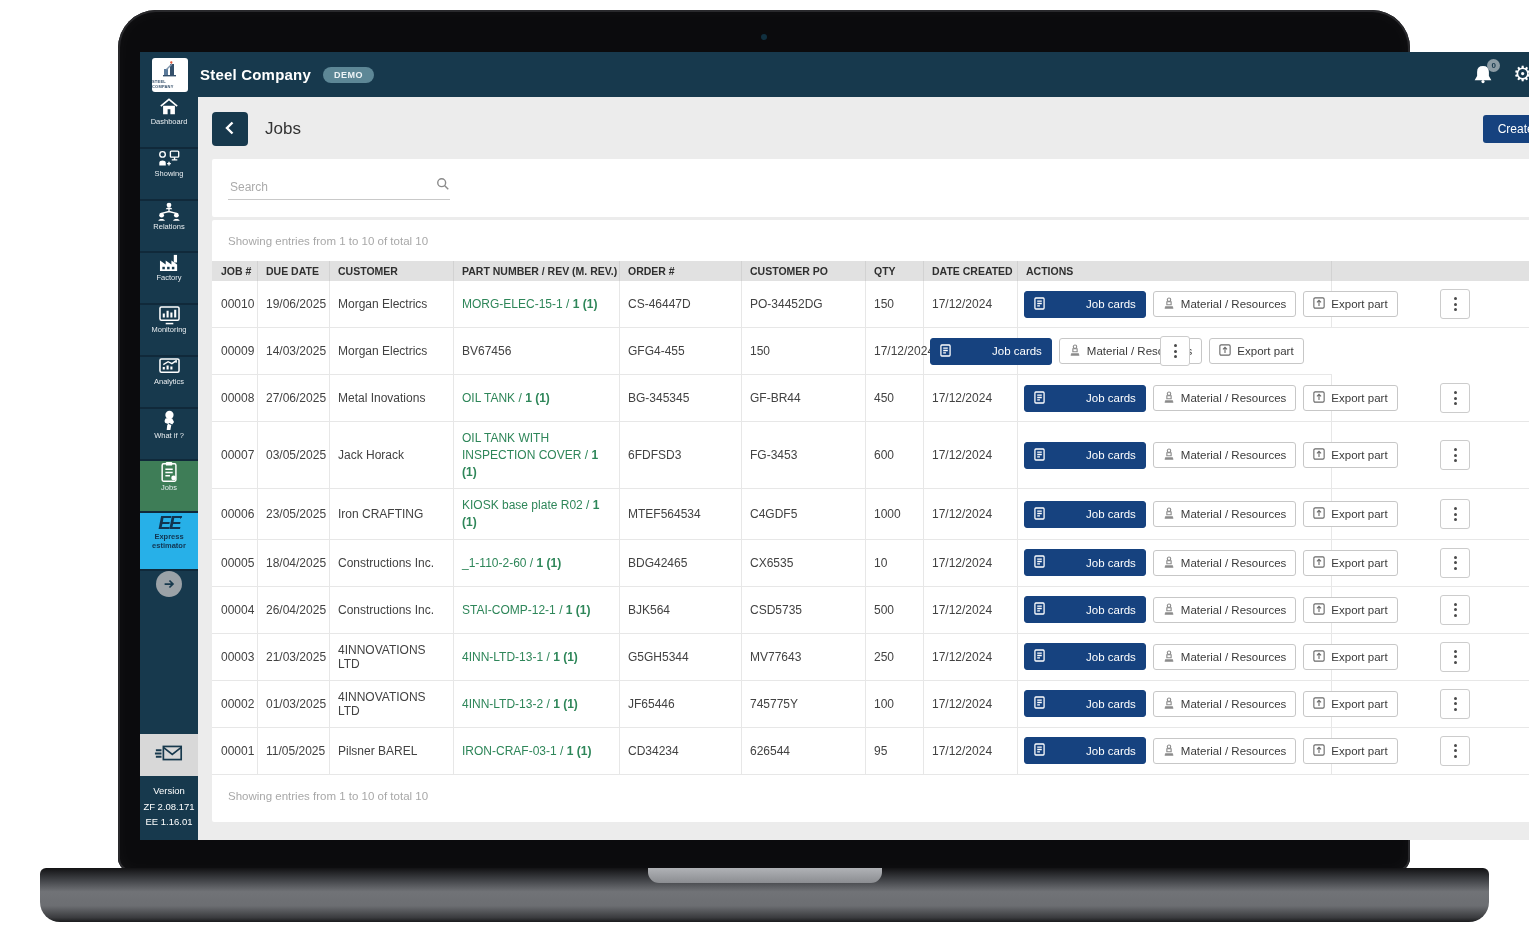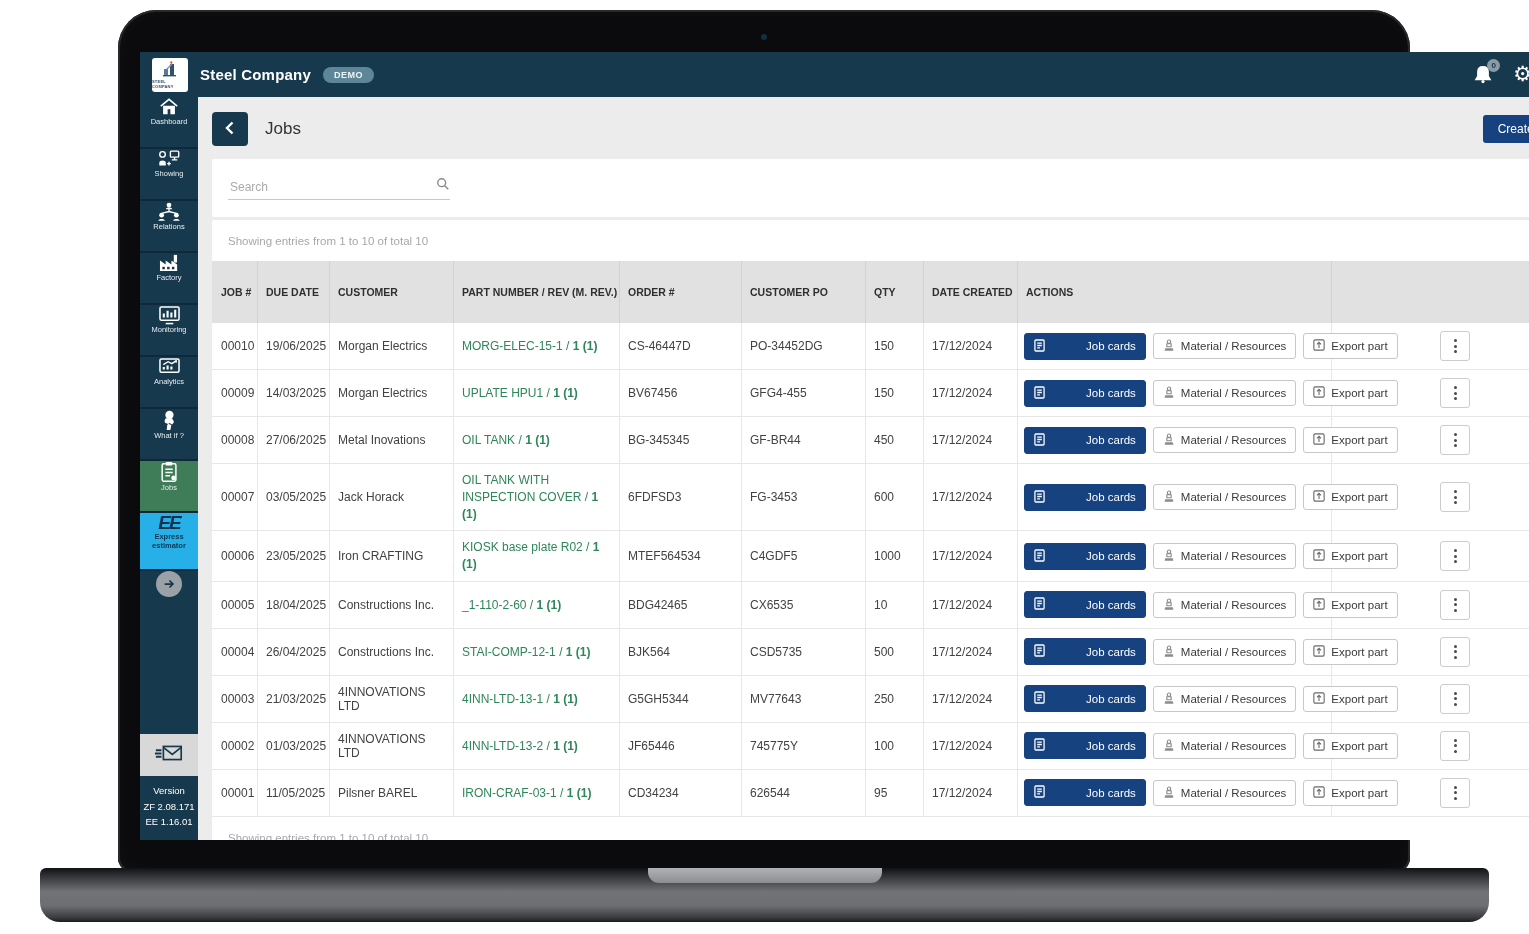--- a/index.html
+++ b/index.html
@@ -74,21 +74,21 @@
   .search-input { width:100%; border:none; border-bottom:1px solid #c9c9c9; font-size:12px; padding:4px 22px 5px 2px;
                   background:transparent; outline:none; color:#444; font-family:inherit; }
   .search-input::placeholder { color:#ababab; }
   .search-ic { position:absolute; right:0; bottom:5px; }
 
   .table-card { background:#ffffff; border-radius:2px; padding-bottom:2px; }
   .entries { color:#a8a8a8; font-size:11.5px; padding:15px 16px 14px 16px; }
   .entries.bottom { padding:15px 16px 18px 16px; }
 
   .grid-row { display:grid; grid-template-columns:46px 72px 124px 166px 122px 124px 58px 94px 314px 1fr; }
-  .th { background:#e1e1e1; font-size:10.5px; font-weight:bold; color:#2f2f2f; padding:25px 8px;
+  .th { background:#e1e1e1; font-size:10.5px; font-weight:bold; color:#2f2f2f; padding:4px 8px;
         border-right:1px solid #d2d2d2; white-space:nowrap; overflow:hidden; }
   .th:last-child { border-right:none; }
   .td { font-size:12px; color:#424242; padding:8px 8px; border-right:1px solid #e7e7e7;
         border-bottom:1px solid #e7e7e7; display:flex; align-items:center; min-height:44px; }
   .body-row .td:first-child, .th:first-child { padding-left:9px; }
   .td.c-part { line-height:1.4; }
   .part-link { color:#2e8659; text-decoration:none; cursor:pointer; }
   .part-link b { font-weight:bold; }
   .c-actions { gap:7px; padding:0 6px; border-right:1px solid #e7e7e7; }
   .btn { display:inline-flex; align-items:center; gap:6px; font-size:11.5px; border-radius:3px;
@@ -367,23 +367,20 @@
                       <i></i>
                       <i></i>
                     </button>
     </div>
   </div>
 
   <div class="grid-row body-row">
     <div class="td">00009</div>
     <div class="td">14/03/2025</div>
     <div class="td">Morgan Electrics</div>
-    <div class="td c-part">
-      <a class="part-link"><span>UPLATE HPU1</span>&nbsp;/ <b>1 (1)</b></a>
-    </div>
     <div class="td">BV67456</div>
     <div class="td">GFG4-455</div>
     <div class="td">150</div>
     <div class="td">17/12/2024</div>
     <div class="td c-actions">
       <button class="btn btn-navy">
         <span>
           <svg width="11" height="13" viewBox="0 0 12 14" fill="none" stroke="#ffffff" stroke-width="1.4">
             <rect x="1" y="1" width="10" height="12" rx="1"></rect>
                           <path d="M3.5 4.5 h5 M3.5 7 h5 M3.5 9.5 h3"></path>

